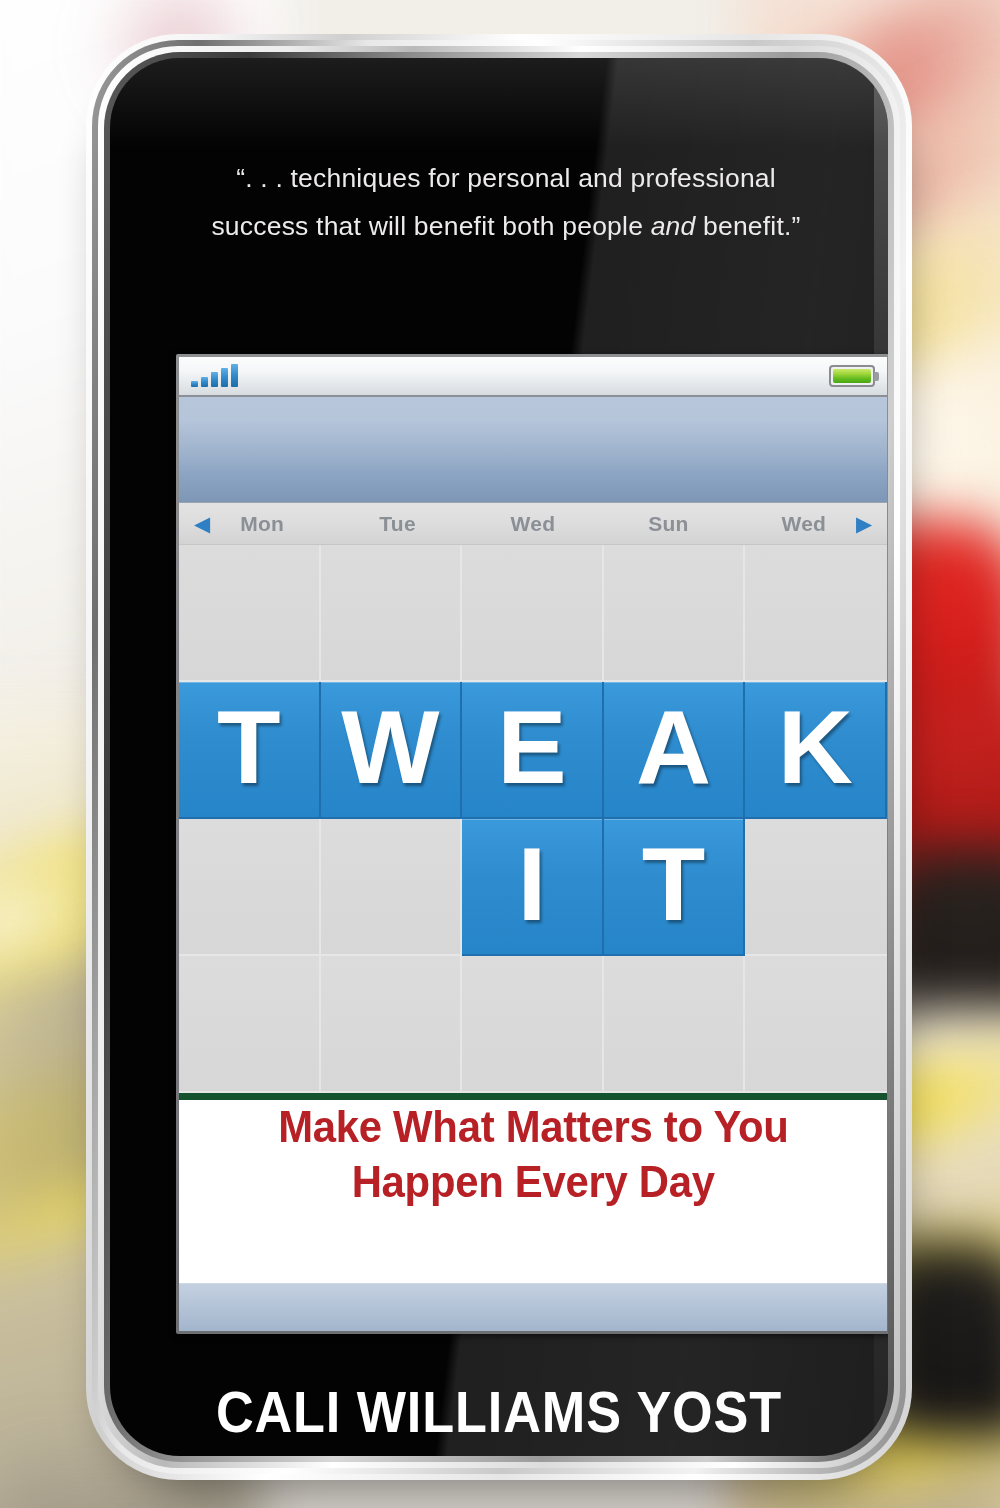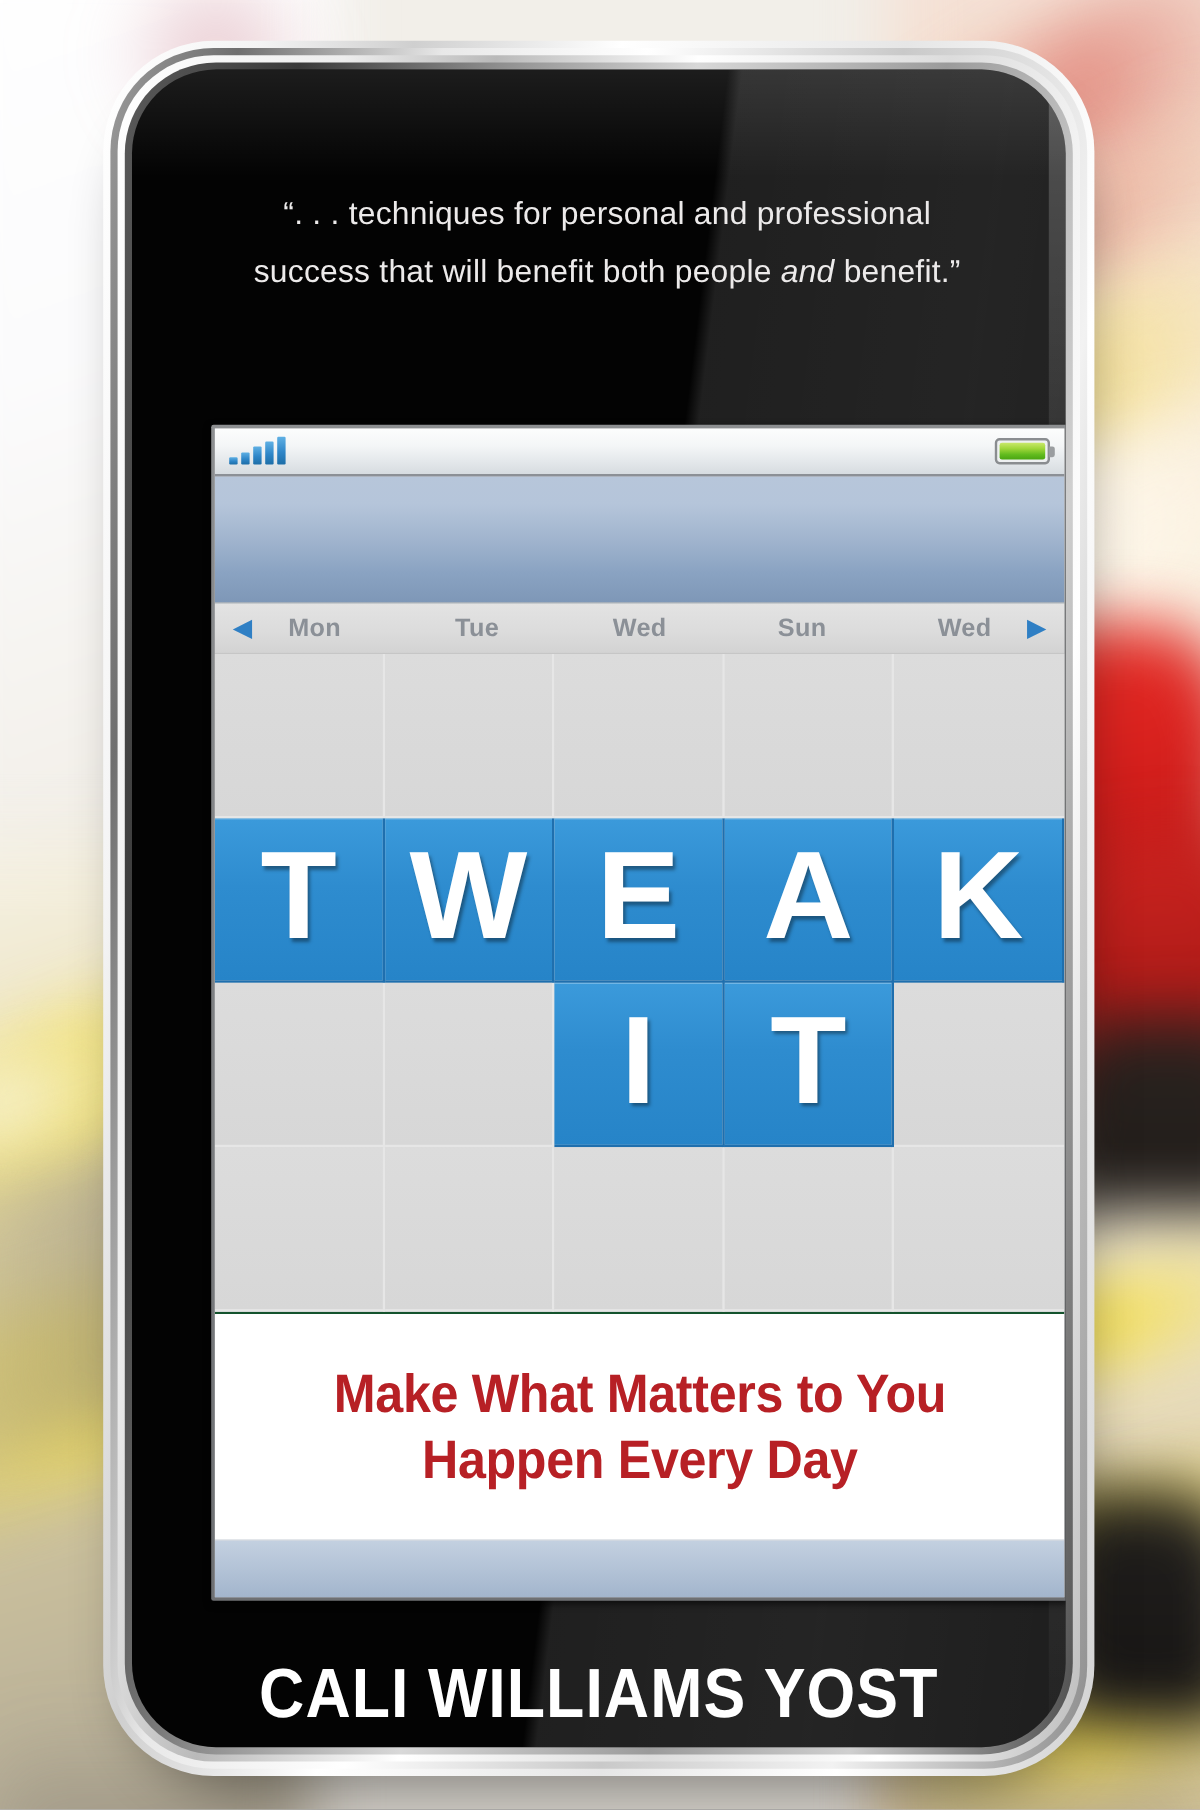--- a/index.html
+++ b/index.html
@@ -327,23 +327,23 @@
     letter-spacing:0;
     text-shadow:2px 3px 3px rgba(0,0,0,.38);
     padding-bottom:6px;
   }
 
   
   .subtitle {
     height:190px;
     background:#ffffff;
     display:flex; flex-direction:column;
-    align-items:center; justify-content:center;
+    align-items:center; justify-content:flex-start;
     gap:2px;
-    border-top:2px solid #14532d;
+    border-top:7px solid #14532d;
   }
   .subtitle div {
     font-size:45px;
     font-weight:bold;
     color:#b72025;
     letter-spacing:-.3px;
     line-height:1.18;
     transform:scaleX(.93);
     transform-origin:center;
     white-space:nowrap;

